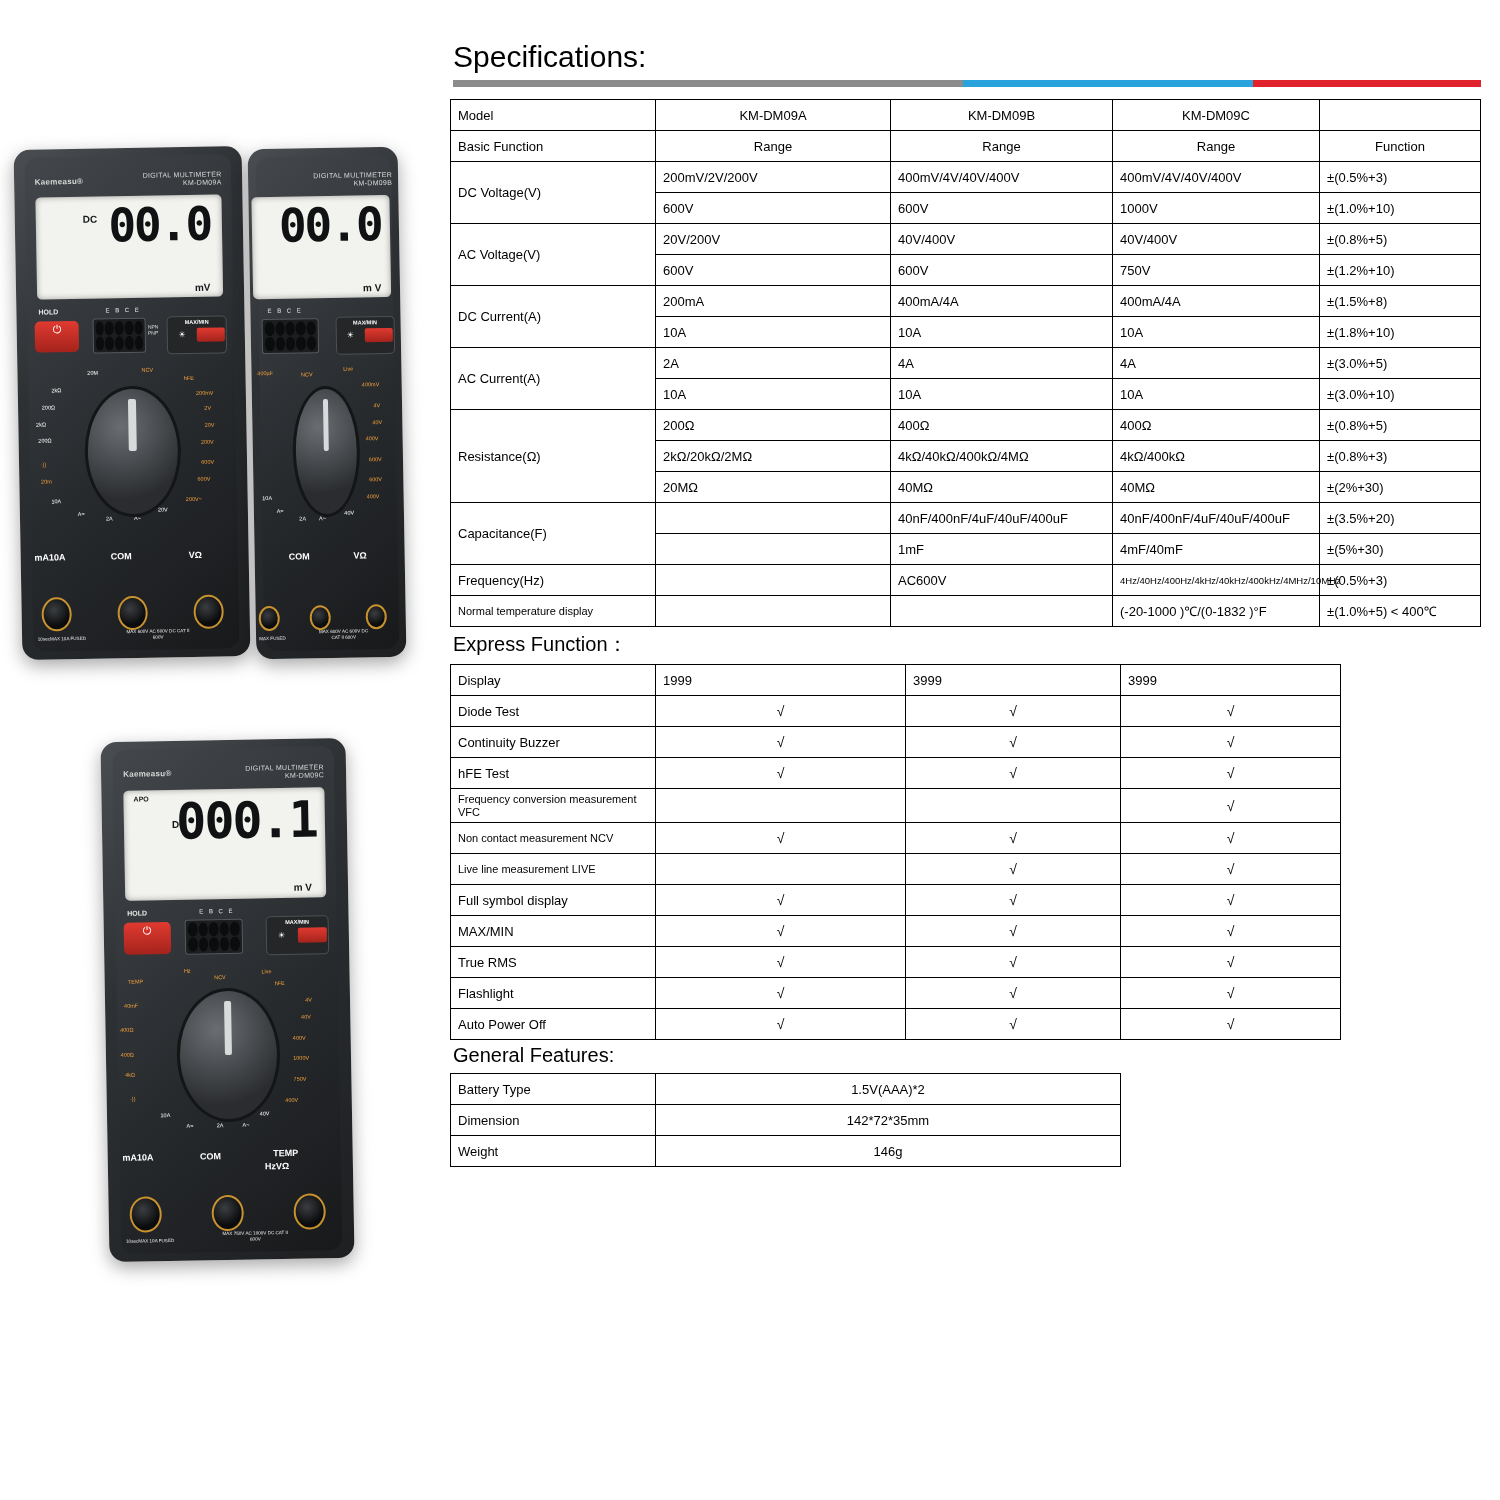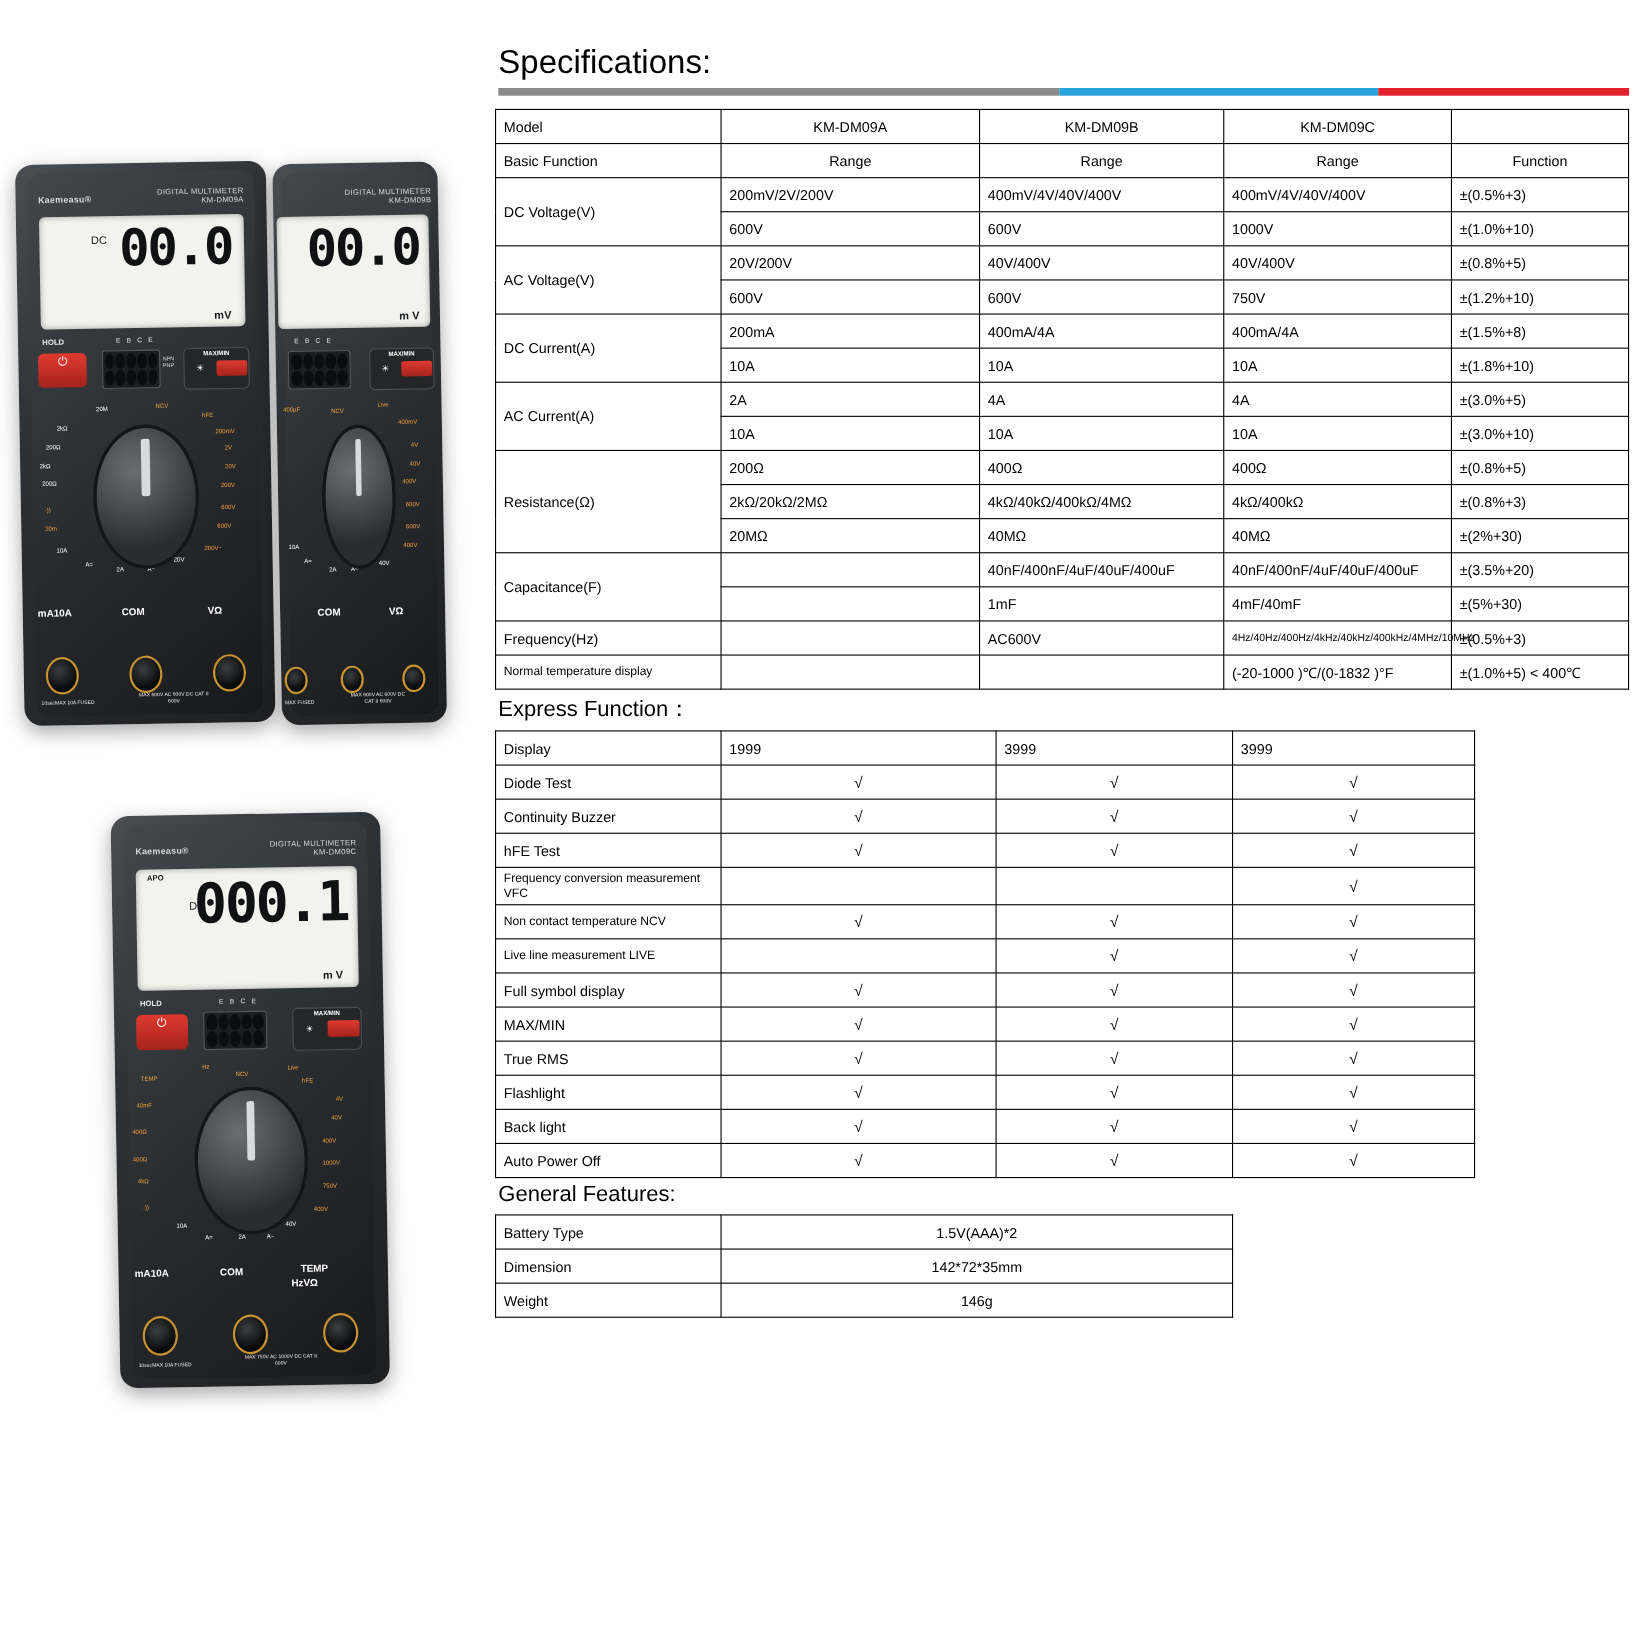--- a/index.html
+++ b/index.html
@@ -33,21 +33,21 @@
     color:#d8d8d8; font-size:7px; letter-spacing:.3px;
   }
   .brandline .bl-left { font-weight:bold; font-size:8px; }
   .brandline .bl-right { text-align:right; line-height:1.15; }
   .lcd {
     position:absolute; left:9%; top:9.5%; width:82%; height:20%;
     background:#f2f3ee; border-radius:5px;
     box-shadow:inset 0 0 6px rgba(0,0,0,.35);
     overflow:hidden;
   }
-  .lcd .lcd-dc { position:absolute; left:5%; top:16%; font-size:10px; font-weight:normal; color:#15181a;padding-left:38px; }
+  .lcd .lcd-dc { position:absolute; left:5%; top:16%; font-size:10px; font-weight:bold; color:#15181a;padding-left:38px; }
   .lcd .lcd-apo { position:absolute; left:5%; top:4%; font-size:7px; font-weight:bold; color:#15181a; }
   .lcd .lcd-num {
     position:absolute; right:6%; top:2%;
     font-family:"DejaVu Sans Mono", monospace;
     font-weight:bold; color:#0f1112; letter-spacing:-2px;
   }
   .lcd .lcd-unit { position:absolute; right:7%; bottom:4%; font-size:10px; font-weight:bold; color:#15181a; }
 
   .btnrow { position:absolute; left:8%; top:32.5%; width:84%; height:9%; }
   .hold-label { position:absolute; left:2%; top:-14%; font-size:7px; color:#e8e8e8; font-weight:bold; }
@@ -546,21 +546,21 @@
         <td class="check">√</td>
         <td class="check">√</td>
       </tr>
       <tr>
         <td class="small-lbl">Frequency conversion measurement VFC</td>
         <td class="check"></td>
         <td class="check"></td>
         <td class="check">√</td>
       </tr>
       <tr>
-        <td class="small-lbl">Non contact temperature NCV</td>
+        <td class="small-lbl">Non contact measurement NCV</td>
         <td class="check">√</td>
         <td class="check">√</td>
         <td class="check">√</td>
       </tr>
       <tr>
         <td class="small-lbl">Live line measurement LIVE</td>
         <td class="check"></td>
         <td class="check">√</td>
         <td class="check">√</td>
       </tr>
@@ -577,26 +577,20 @@
         <td class="check">√</td>
       </tr>
       <tr>
         <td>True RMS</td>
         <td class="check">√</td>
         <td class="check">√</td>
         <td class="check">√</td>
       </tr>
       <tr>
         <td>Flashlight</td>
-        <td class="check">√</td>
-        <td class="check">√</td>
-        <td class="check">√</td>
-      </tr>
-      <tr>
-        <td>Back light</td>
         <td class="check">√</td>
         <td class="check">√</td>
         <td class="check">√</td>
       </tr>
       <tr>
         <td>Auto Power Off</td>
         <td class="check">√</td>
         <td class="check">√</td>
         <td class="check">√</td>
       </tr>

